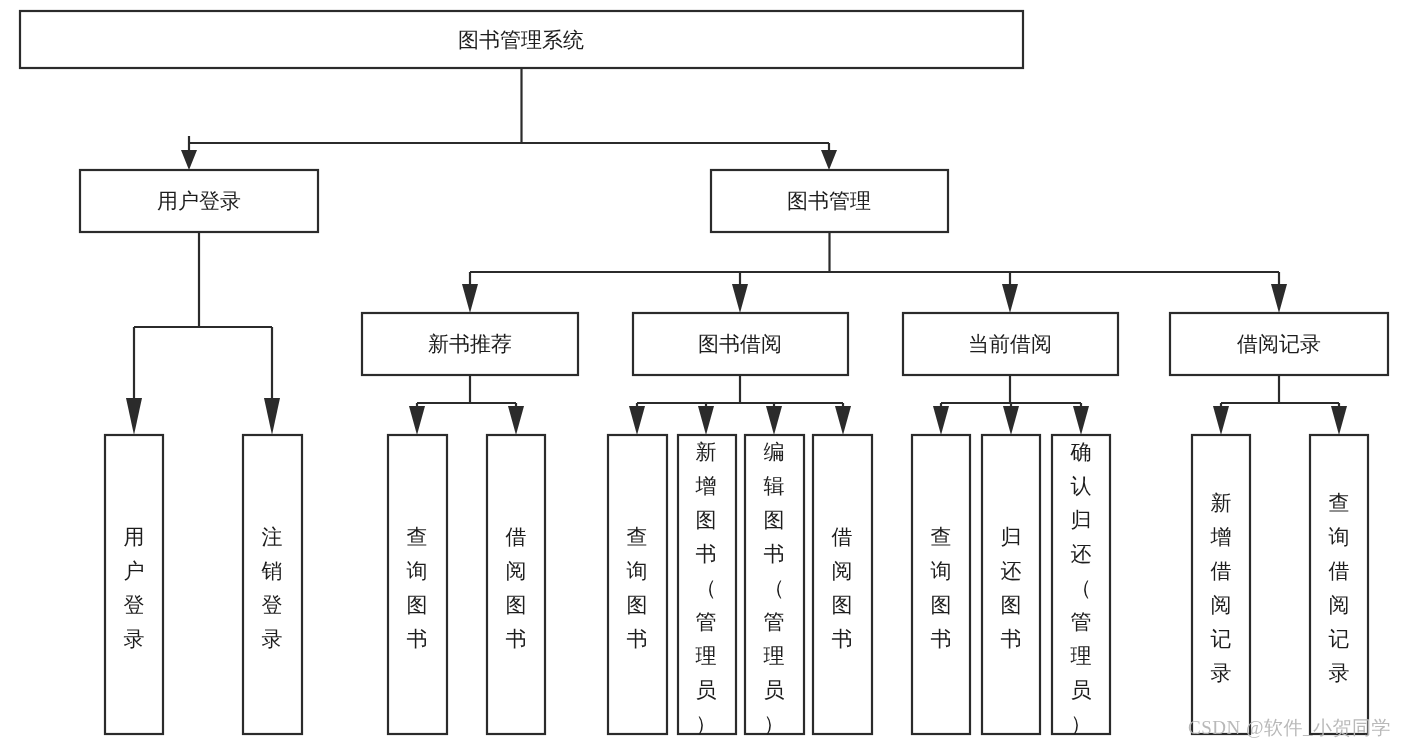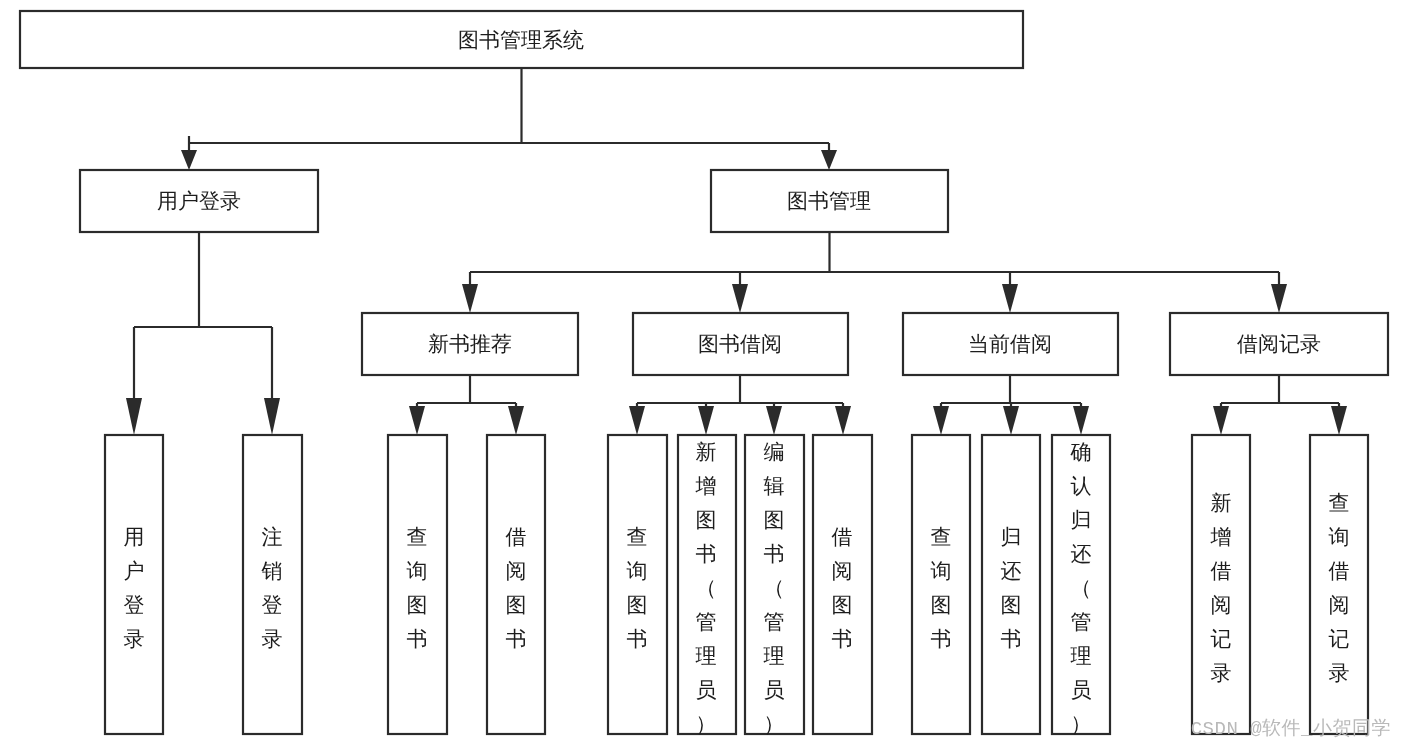--- a/index.html
+++ b/index.html
@@ -49,21 +49,21 @@
   .node-label-vertical {
     fill: #1d1d1d;
     font-family: "Liberation Sans", "DejaVu Sans", sans-serif;
     font-size: 21px;
     text-anchor: middle;
   }
   .watermark {
     position: absolute;
     right: 14px;
     bottom: 6px;
-    font-family: Liberation Mono, monospace;
+    font-family: Liberation Serif, serif;
     font-size: 19px;
     color: #b9b9b9;
     white-space: nowrap;
     letter-spacing: 0.5px;
     pointer-events: none;
   }
 </style>
 </head>
 <body>
 

